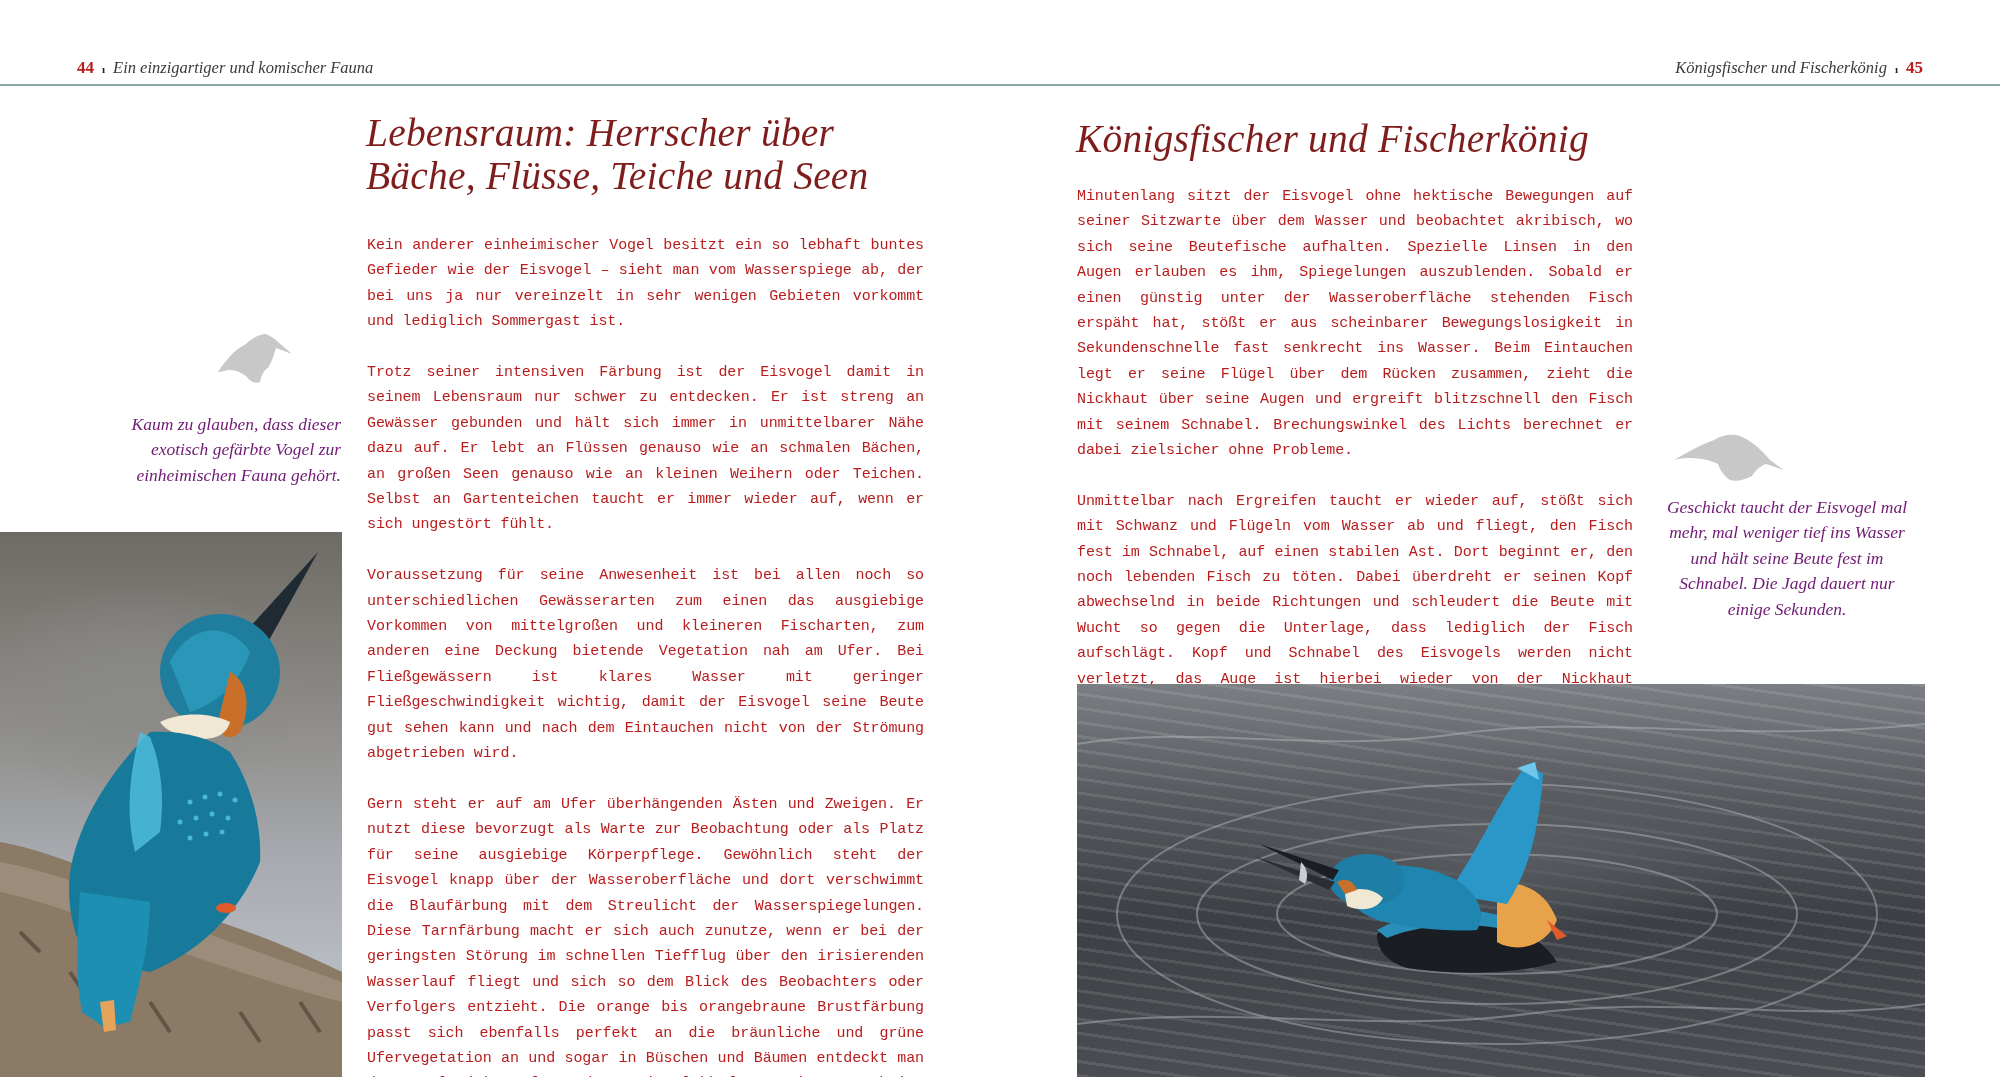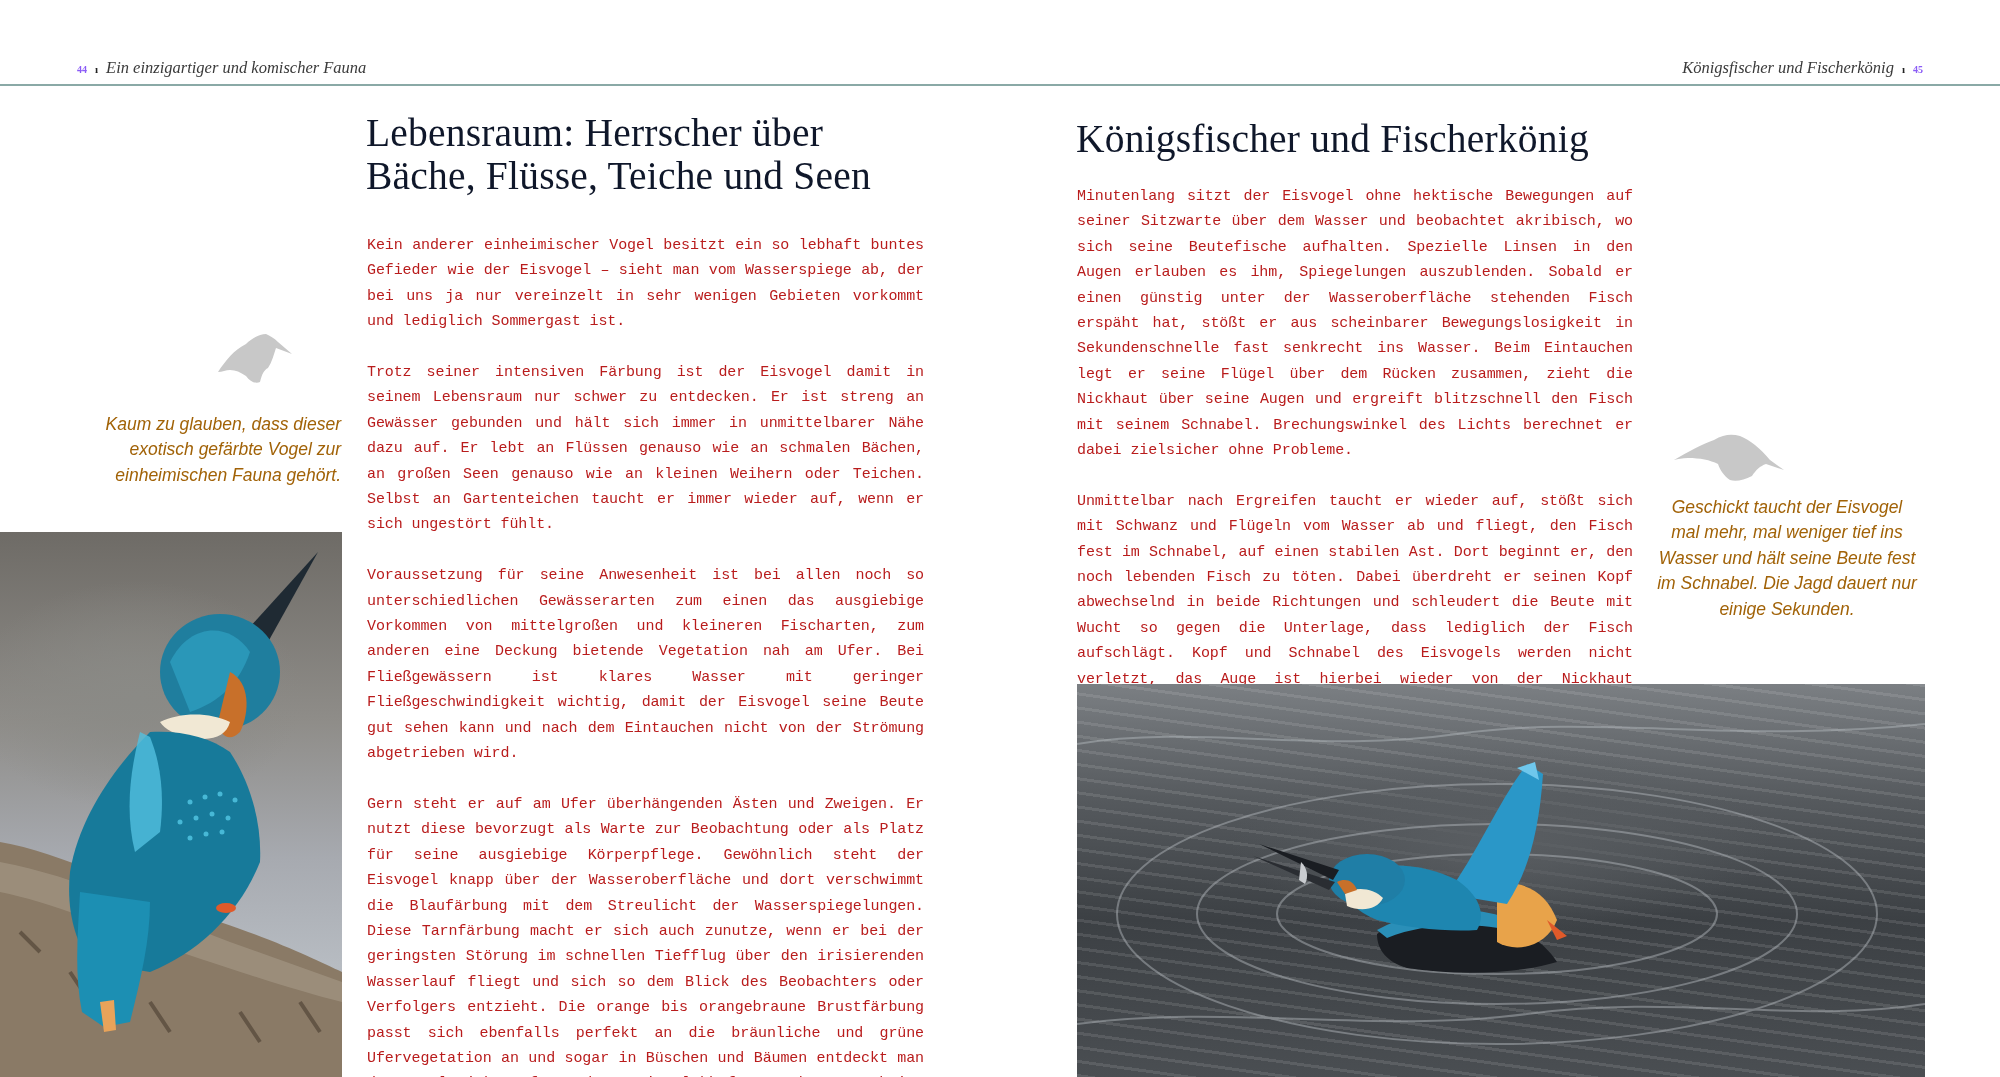--- a/index.html
+++ b/index.html
@@ -6,44 +6,44 @@
     body {
       width: 2000px; height: 1077px; position: relative; overflow: hidden;
       background: #ffffff;
       font-family: "DejaVu Sans", sans-serif;
     }
     .running-head {
       position: absolute; top: 58px; font-family: "Liberation Serif", serif;
       font-style: italic; font-size: 16.5px; color: #3a3a3a;
       white-space: nowrap;
     }
-    .running-head .pnum { font-style: normal; font-weight: bold; font-size: 10px; color: #8b5cf6; }
+    .running-head .pnum { font-style: normal; font-weight: bold; font-size: 17px; color: #b91c1c; }
     .running-head .sep { font-style: normal; font-weight: bold; font-size: 11px; margin: 0 8px; color: #222; }
     #head-left { left: 77px; }
     #head-right { right: 77px; text-align: left; }
     .rule {
       position: absolute; left: 0; right: 0; top: 84px; height: 2px; background: #8aa9a6;
     }
     .title {
-      position: absolute; font-family: "Liberation Serif", serif; 
-      color: #0f172a; font-weight: normal; margin: 0; letter-spacing: 0.2px;
+      position: absolute; font-family: "Liberation Serif", serif; font-style: italic;
+      color: #7f1d1d; font-weight: normal; margin: 0; letter-spacing: 0.2px;
     }
     #title-left { left: 366px; top: 112px; font-size: 39.5px; line-height: 43px; width: 560px; }
     #title-right { left: 1076px; top: 118px; font-size: 39.5px; line-height: 43px; white-space: nowrap; }
     .body-text {
       position: absolute; font-family: Liberation Mono, monospace;
       font-size: 15px; line-height: 25.4px; color: #b91c1c;
       text-align: justify; hyphens: manual; letter-spacing: -0.1px;
     }
     .body-text p { margin: 0 0 25.4px 0; }
     #col-left { left: 367px; top: 233px; width: 557px; }
     #col-right { left: 1077px; top: 184px; width: 556px; }
     .caption {
-      position: absolute; font-family: Liberation Sans, sans-serif; font-style: italic;
-      font-size: 17.5px; line-height: 25.4px; color: #a16207;
+      position: absolute; font-family: Liberation Serif, serif; font-style: italic;
+      font-size: 17.5px; line-height: 25.4px; color: #701a75;
     }
     #caption-left { right: 1659px; top: 412px; width: 240px; text-align: right; }
     #caption-right { left: 1657px; top: 495px; width: 260px; text-align: center; }
     .bird-icon { position: absolute; }
     #bird-left { left: 216px; top: 330px; width: 76px; height: 56px; }
     #bird-right { left: 1674px; top: 430px; width: 110px; height: 56px; }
     .photo { position: absolute; overflow: hidden; }
     #photo-left { left: 0; top: 532px; width: 342px; height: 545px;
       background:
         radial-gradient(ellipse 70% 30% at 40% 30%, #8a8a86 0%, rgba(0,0,0,0) 70%),

